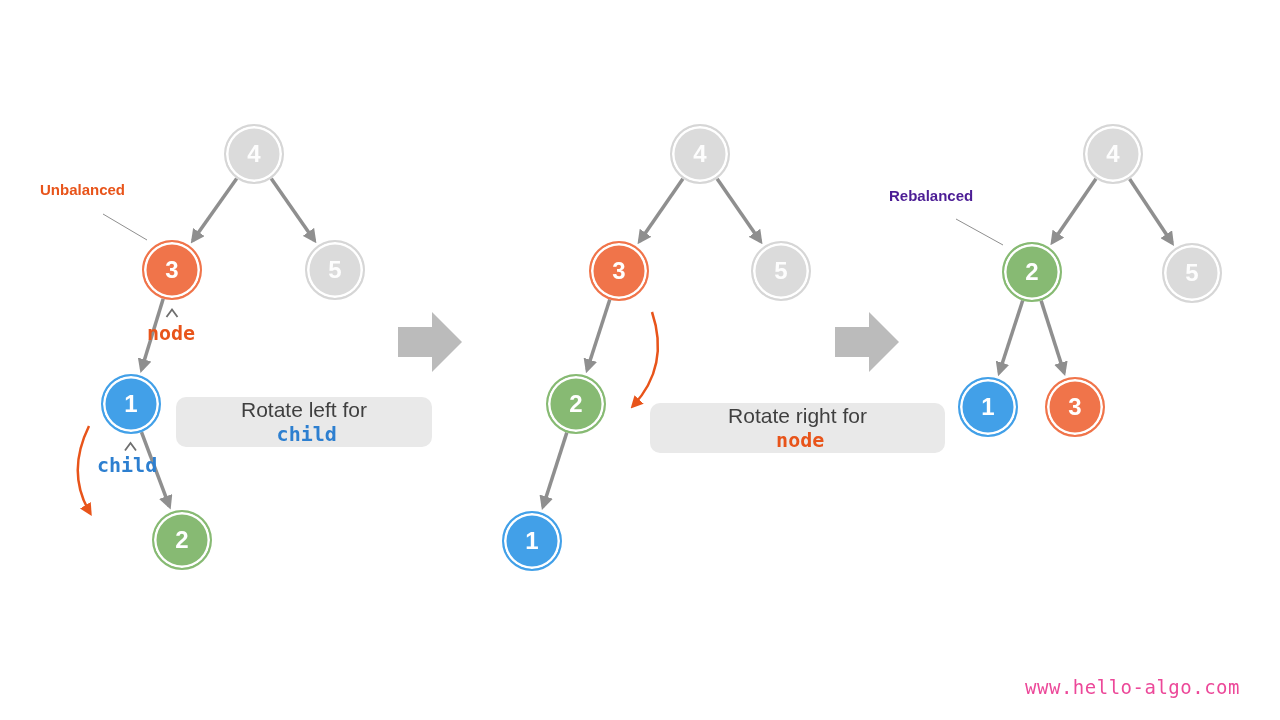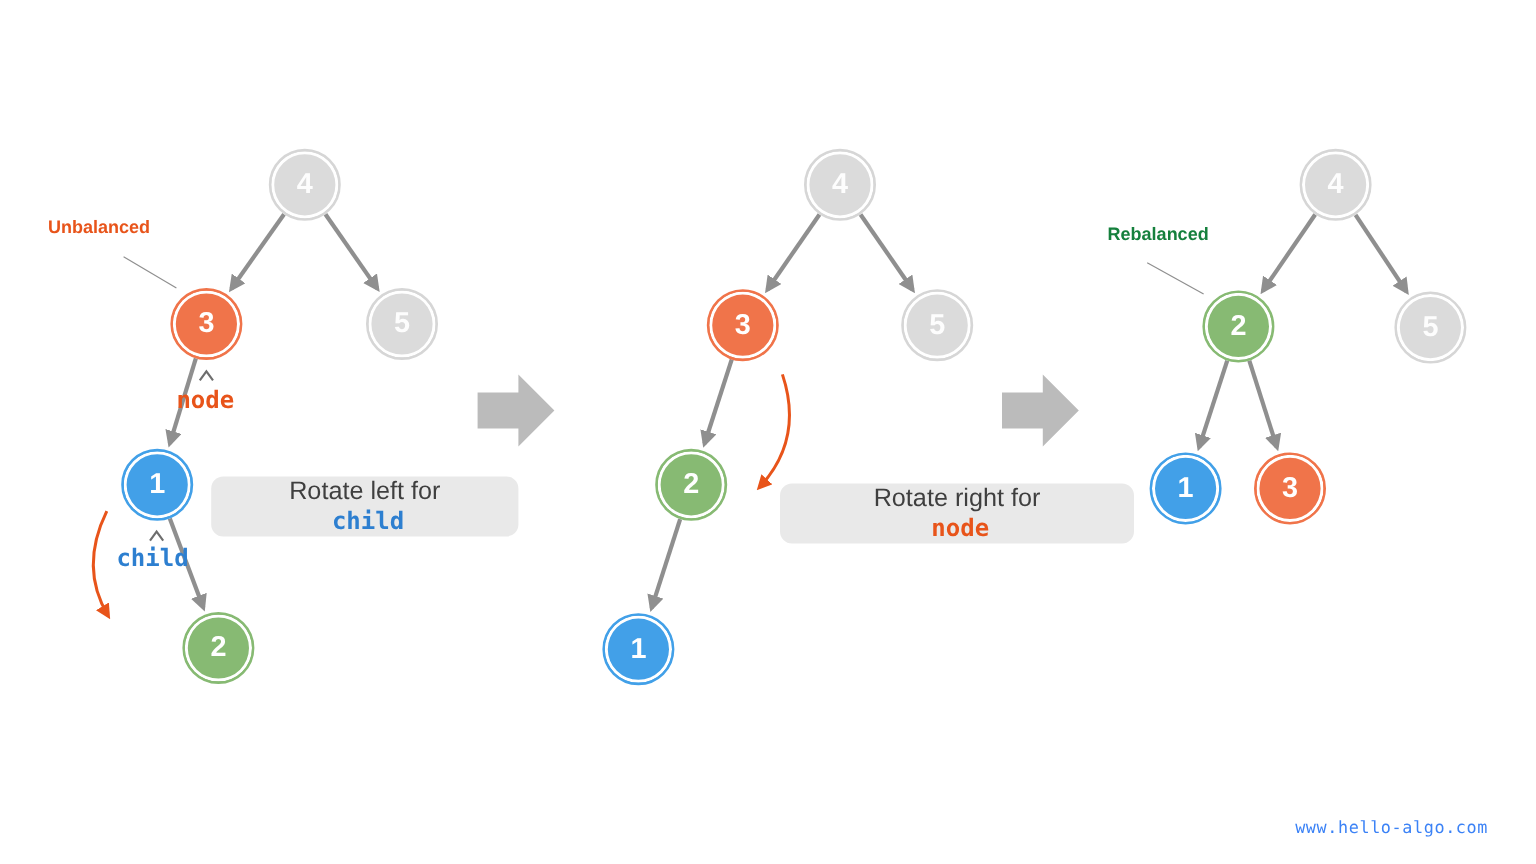--- a/index.html
+++ b/index.html
@@ -34,32 +34,32 @@
     font-family:"DejaVu Sans Mono",monospace;font-weight:bold;font-size:20px;
     margin-left:0.45ch;
   }
   .caption .kw.blue-text{color:#2D7FD0;}
   .caption .kw.orange-text{color:#E8541A;}
 
   .annotation{
     position:absolute;font-size:15px;font-weight:bold;white-space:nowrap;line-height:1.1;
   }
   .annotation.orange-text{color:#E8541A;}
-  .annotation.green-text{color:#15803d;margin-left:34px;}
+  .annotation.green-text{color:#4c1d95;}
 
   .pointer-word{
     position:absolute;font-family:"DejaVu Sans Mono",monospace;font-weight:bold;
     font-size:20px;line-height:1;white-space:nowrap;
   }
   .pointer-word.orange-text{color:#E8541A;}
   .pointer-word.blue-text{color:#2D7FD0;}
 
   .watermark{
     position:absolute;right:40px;bottom:22px;
-    font-family:"DejaVu Sans Mono",monospace;font-size:14px;color:#3b82f6;
+    font-family:"DejaVu Sans Mono",monospace;font-size:19px;color:#ec4899;
     letter-spacing:0.5px;
     margin-left:28px;
   }
 </style>
 </head>
 <body>
 
 <div id="stage">
 
   <svg id="edge-layer" viewBox="0 0 1280 720" xmlns="http://www.w3.org/2000/svg">

